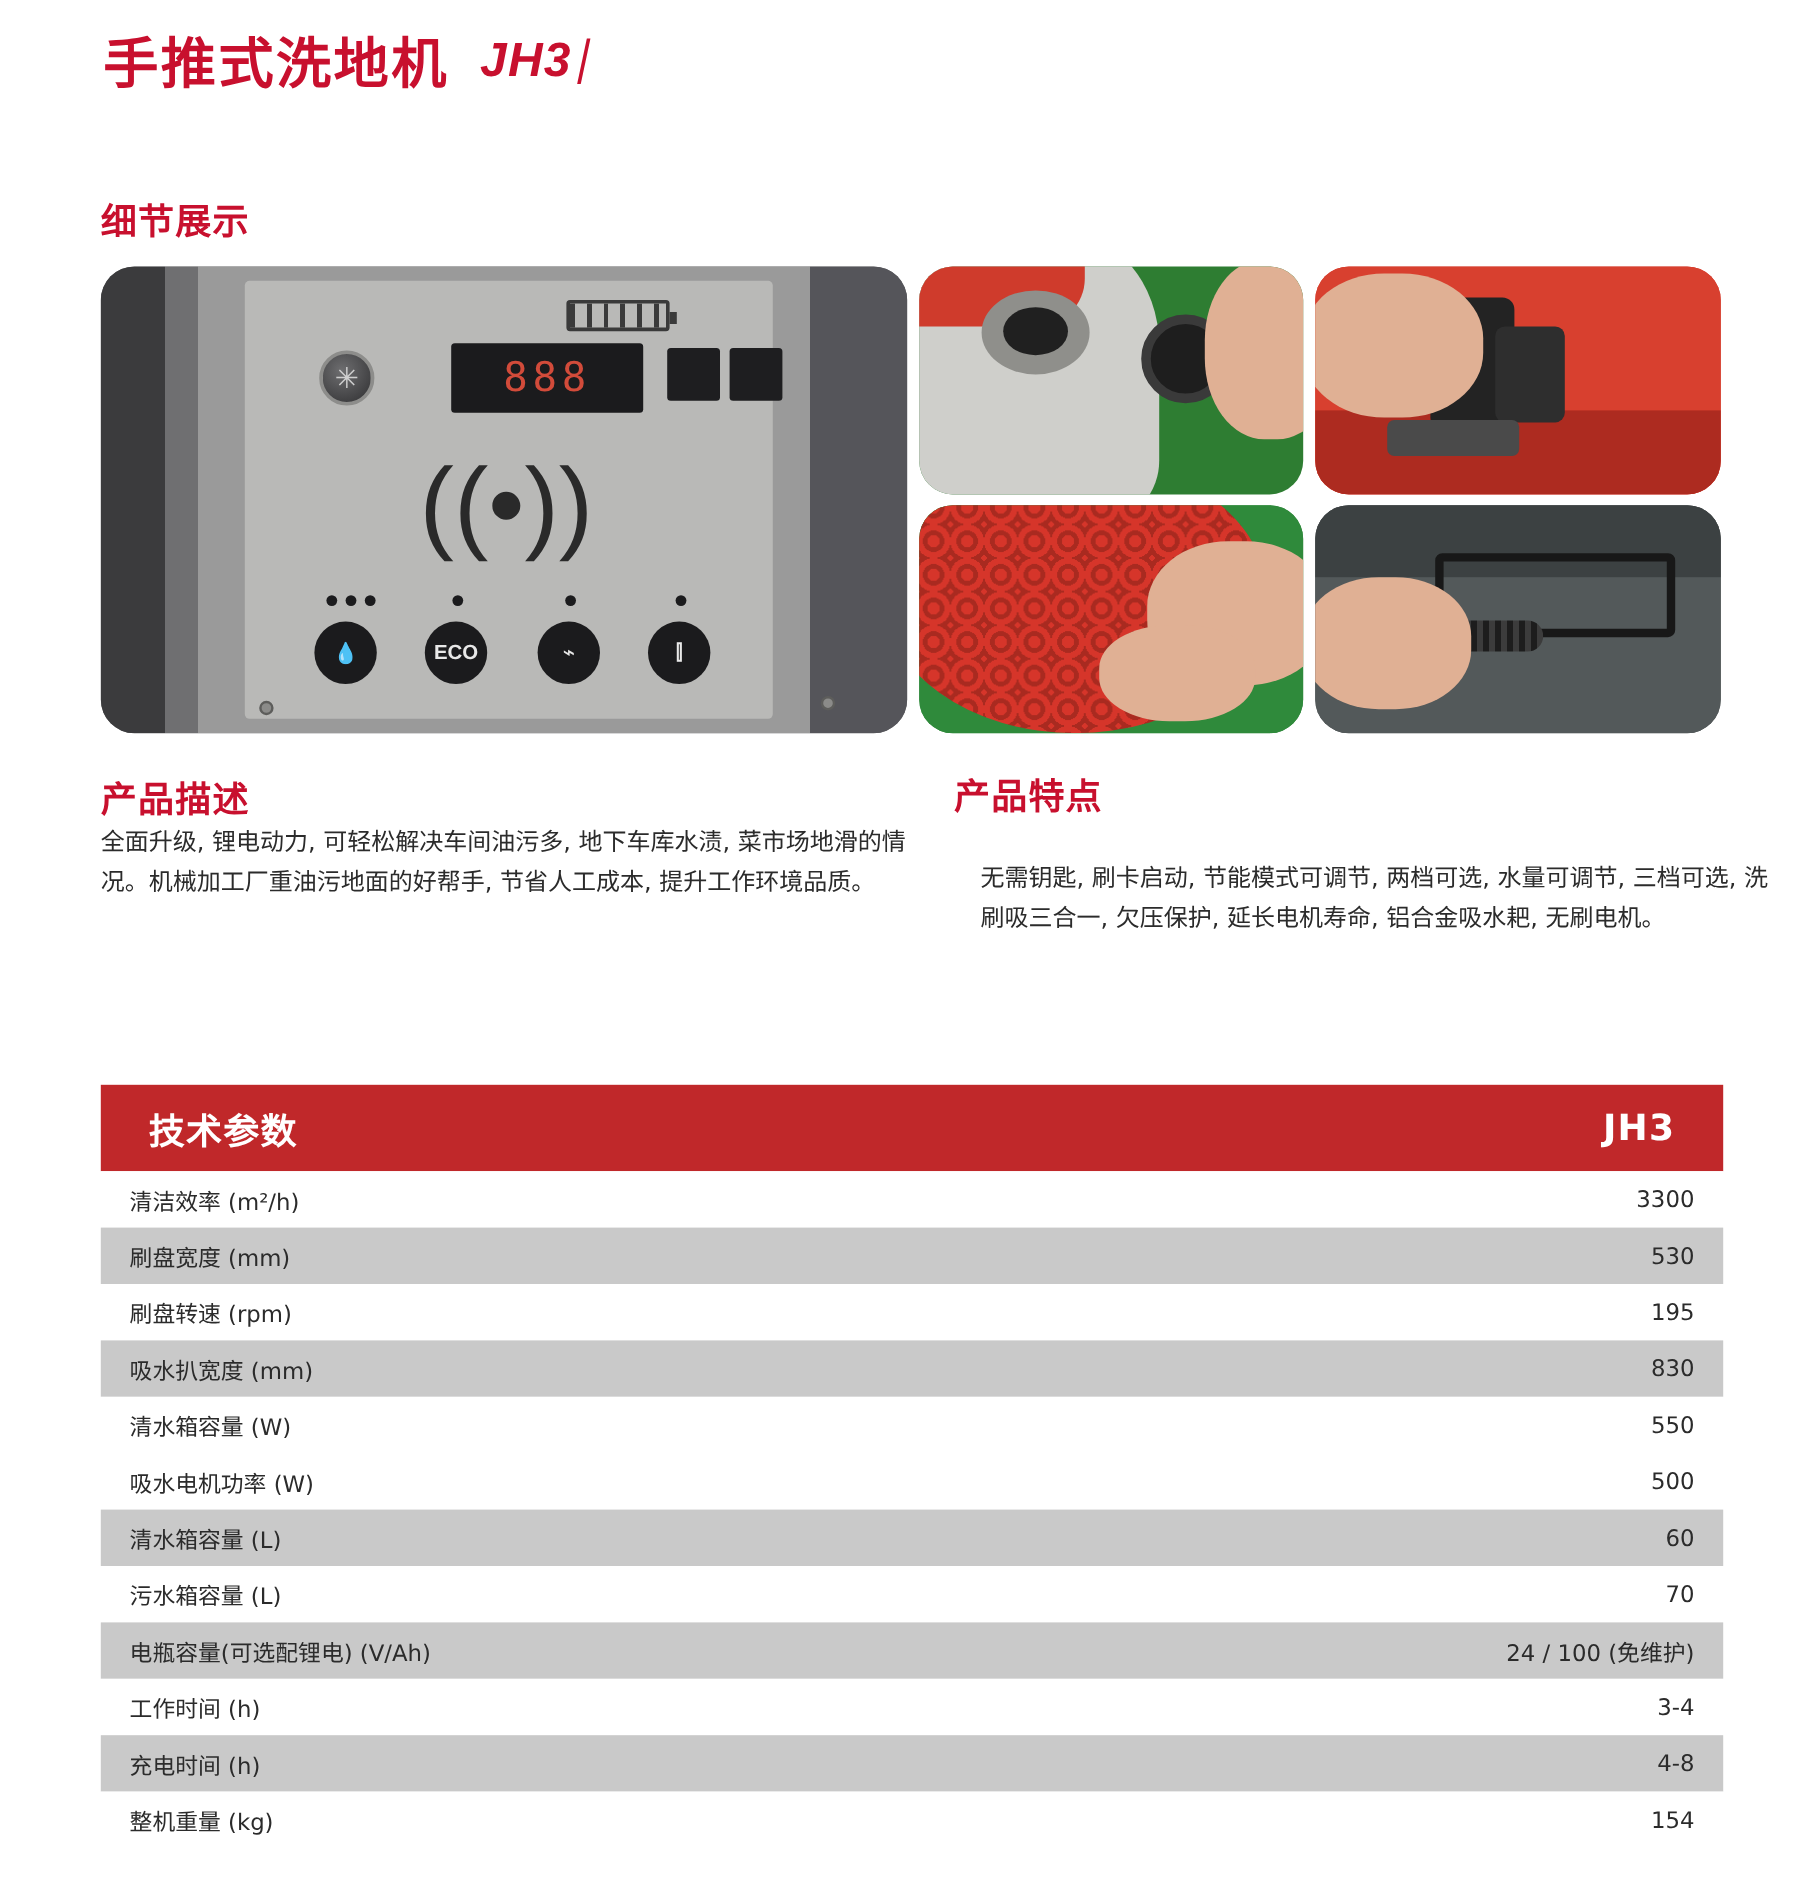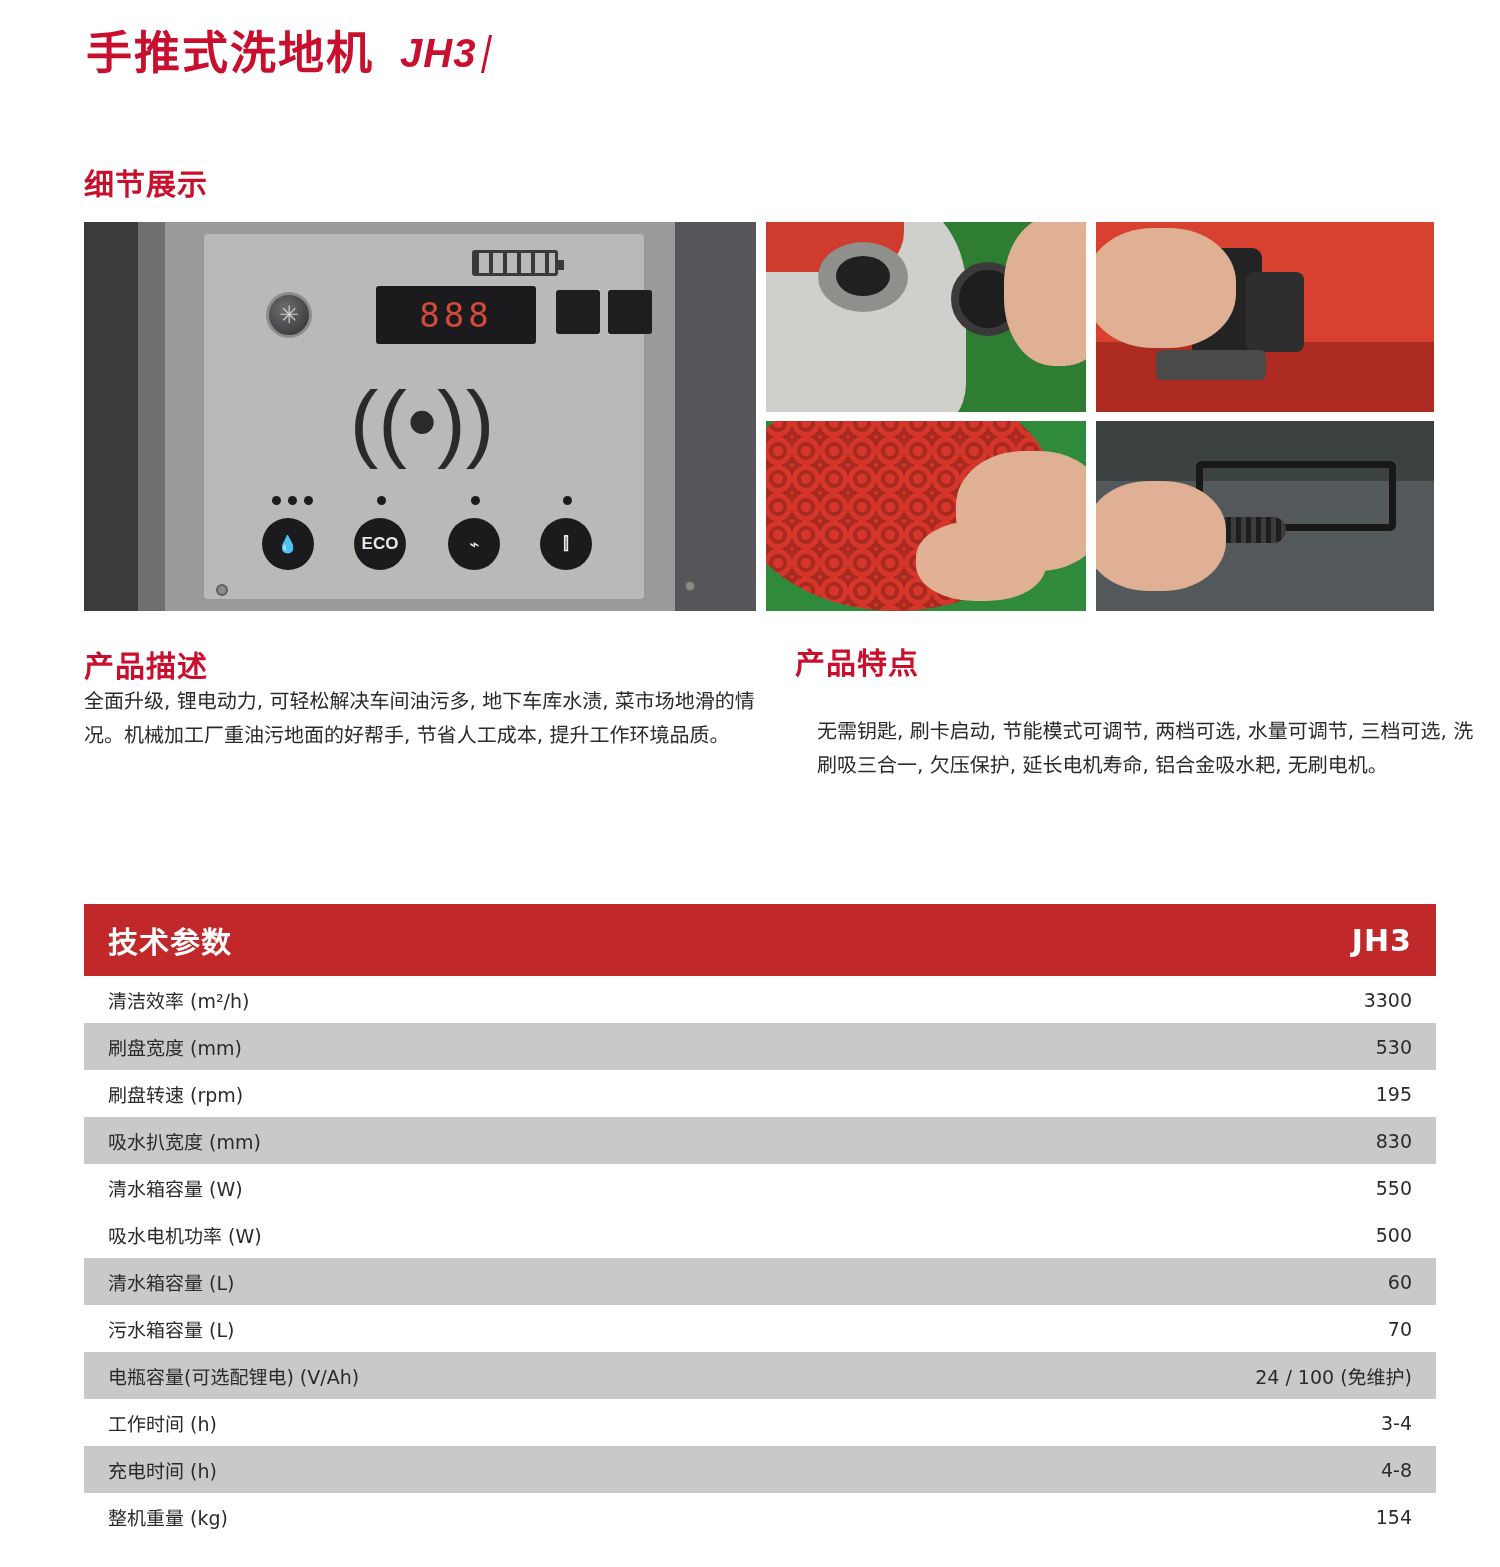--- a/index.html
+++ b/index.html
@@ -8,21 +8,21 @@
     background: #ffffff;
     font-family: "Liberation Sans", "DejaVu Sans", sans-serif;
   }
   body { width: 1500px; height: 1567px; position: relative; overflow: hidden; }
 
   .page { position: relative; width: 1500px; height: 1567px; }
 
   
   .title-block {
     position: absolute; left: 86px; top: 30px;
-    display: flex; align-items: center; gap: 26px;
+    display: flex; gap: 26px;
   }
   .title-main {
     font-size: 46px; font-weight: bold; color: #c8102e;
     letter-spacing: 2px; line-height: 1;
     font-family: "DejaVu Sans", sans-serif;
   }
   .title-model {
     font-size: 40px; font-weight: bold; color: #c8102e;
     font-style: italic; letter-spacing: 1px; line-height: 1;
     position: relative; padding-right: 12px;
@@ -38,21 +38,21 @@
     font-size: 30px; font-weight: bold; color: #c8102e;
     font-family: "DejaVu Sans", sans-serif;
     letter-spacing: 1px;
   }
   #detail-head { position: absolute; left: 84px; top: 160px; }
   #desc-head   { position: absolute; left: 84px; top: 642px; }
   #feat-head   { position: absolute; left: 795px; top: 639px; }
 
   
   .gallery { position: absolute; left: 84px; top: 222px; width: 1350px; height: 390px; }
-  .photo { position: absolute; overflow: hidden; }
+  .photo { position: absolute; overflow: hidden; border-radius: 28px; }
 
   .p-main { left: 0; top: 0; width: 672px; height: 389px; background:#6d6d6f; }
   .p-tr1  { left: 682px; top: 0;   width: 320px; height: 190px; background:#2e7d32; }
   .p-tr2  { left: 1012px; top: 0;  width: 338px; height: 190px; background:#d23a2e; }
   .p-br1  { left: 682px; top: 199px; width: 320px; height: 190px; background:#2f8a3b; }
   .p-br2  { left: 1012px; top: 199px; width: 338px; height: 190px; background:#4a5050; }
 
   
   .panel-bg {
     position:absolute; inset:0;
@@ -122,21 +122,21 @@
     font-family: "DejaVu Sans", sans-serif;
   }
   #desc-text { left: 84px; top: 684px; width: 680px; }
   #feat-text { left: 817px; top: 714px; width: 660px; }
 
   
   .spec { position: absolute; left: 84px; top: 904px; width: 1352px; }
   .spec table { width: 100%; border-collapse: collapse; table-layout: fixed; }
   .spec th {
     background: #c0282a; color: #ffffff; text-align: left;
-    font-size: 30px; font-weight: bold; padding: 14px 24px;
+    font-size: 30px; font-weight: bold; padding: 14px 40px;
     font-family: "DejaVu Sans", sans-serif; letter-spacing:1px;
   }
   .spec th.model { text-align: right; font-size: 30px; font-style: normal; }
   .spec td {
     font-size: 19px; color: #2b2b2b; padding: 10px 24px;
     font-family: "DejaVu Sans", sans-serif;
   }
   .spec td.val { text-align: right; }
   .spec tr.odd td  { background: #ffffff; }
   .spec tr.even td { background: #c9c9c9; }

